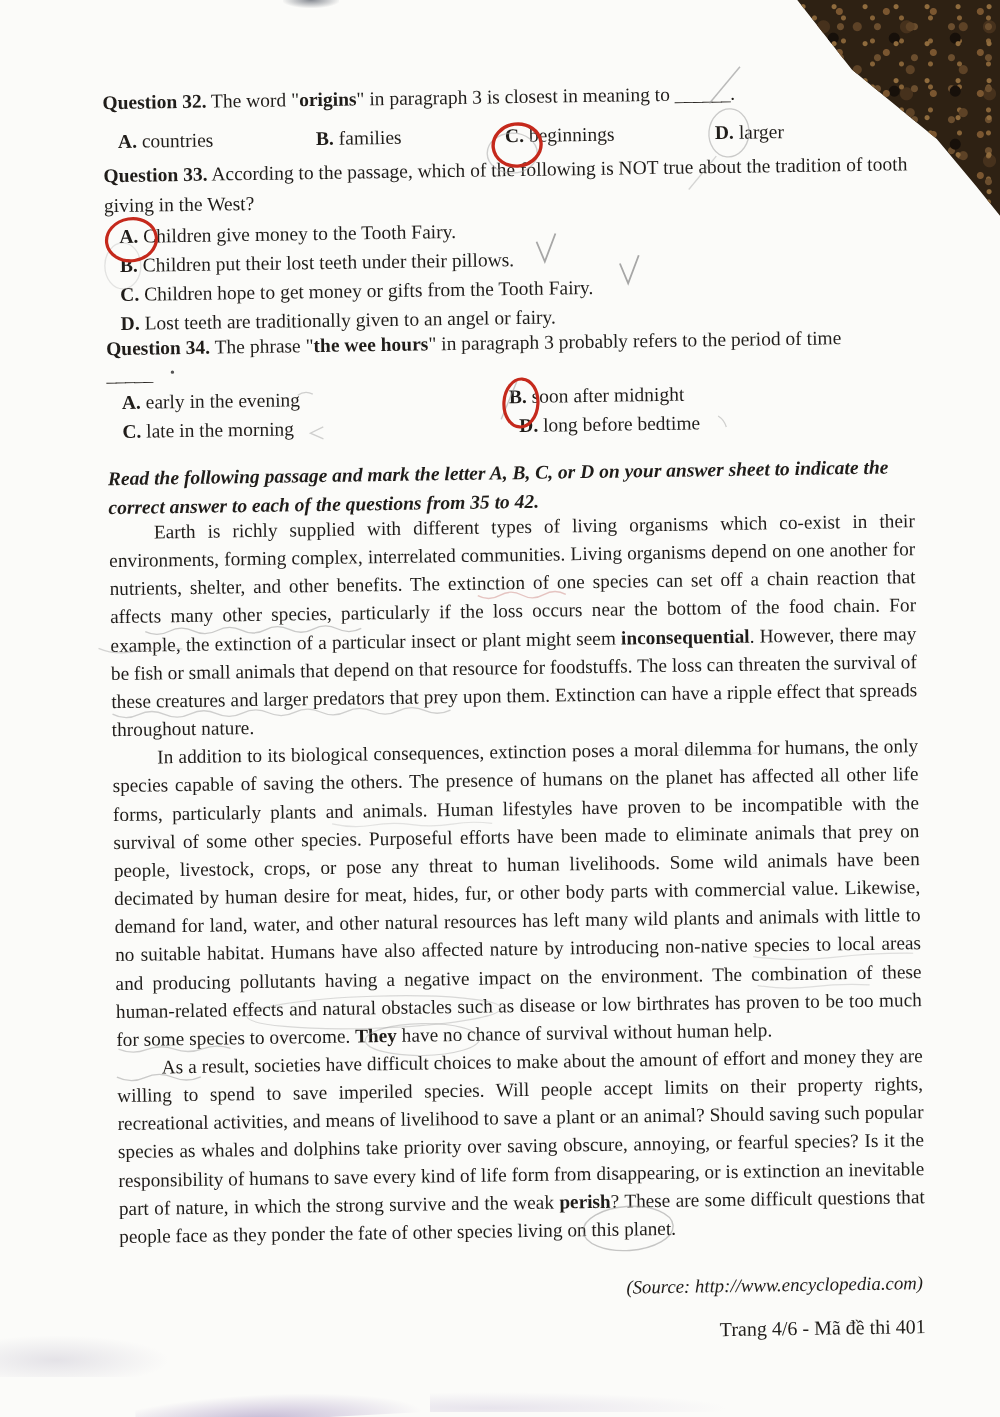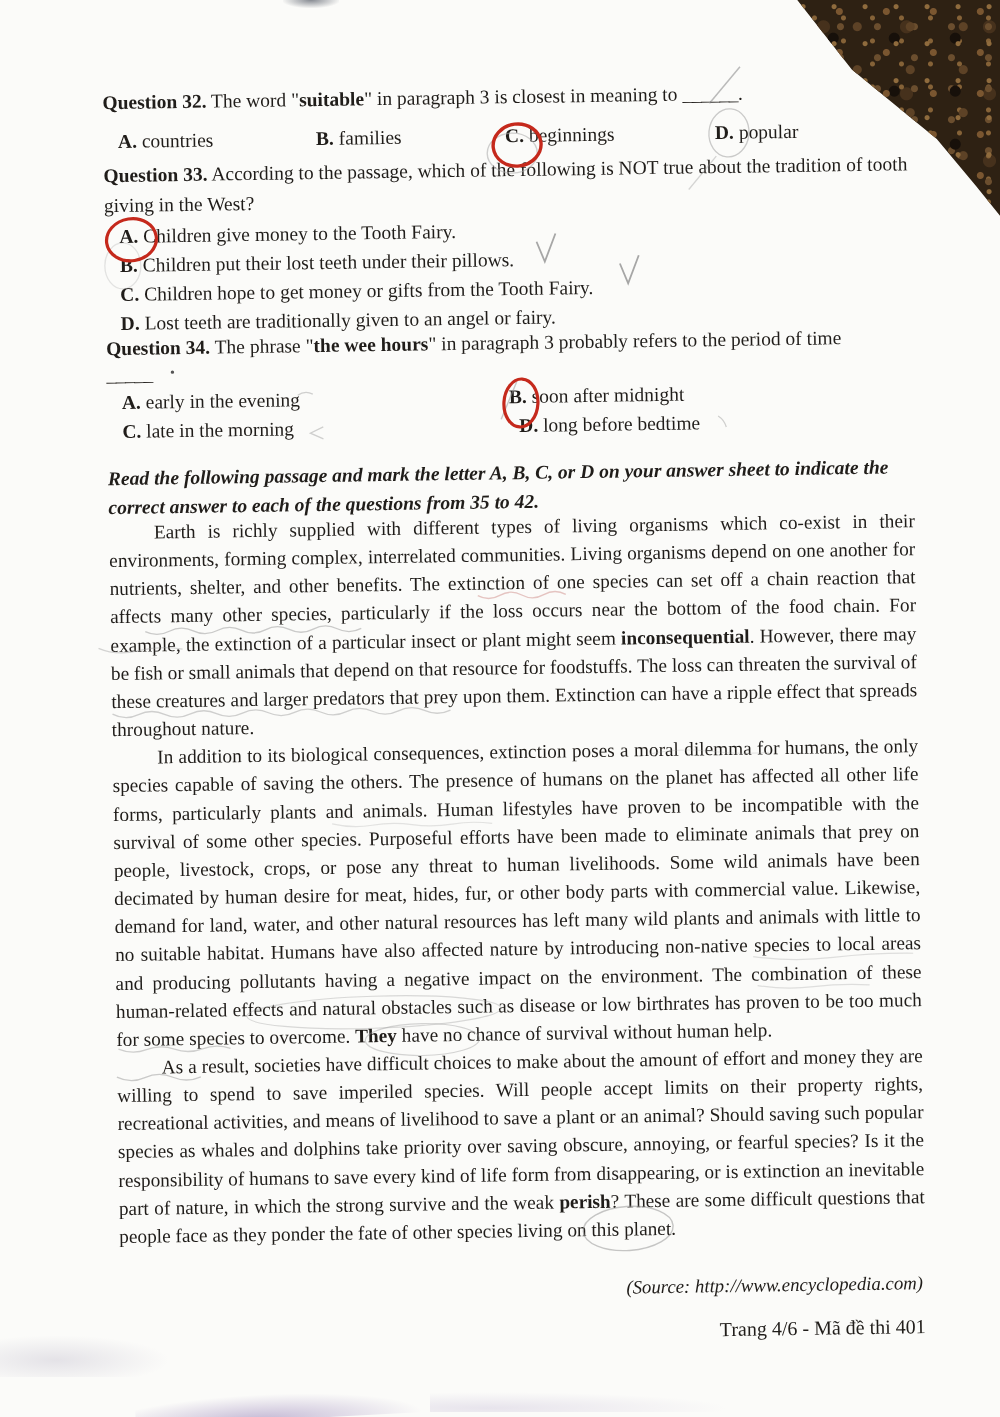--- a/index.html
+++ b/index.html
@@ -61,27 +61,27 @@
 
   <div class="cork"></div>
   <div class="smudge smudge-top"></div>
   <div class="smudge smudge-bl1"></div>
   <div class="smudge smudge-bl2"></div>
   <div class="smudge smudge-bl3"></div>
 
   <div class="content">
 
     <div class="row nowrap" style="top:92px">
-      <b>Question 32.</b><span> The word "</span><b>suitable</b><span>" in paragraph 3 is closest in meaning to </span><span class="blank">______.</span>
+      <b>Question 32.</b><span> The word "</span><b>origins</b><span>" in paragraph 3 is closest in meaning to </span><span class="blank">______.</span>
     </div>
     <div class="row" style="top:131px;height:30px">
       <span class="optcell" style="left:15px"><b>A.</b><span> countries</span></span>
       <span class="optcell" style="left:213px"><b>B.</b><span> families</span></span>
       <span class="optcell" style="left:402px"><b>C.</b><span> beginnings</span></span>
-      <span class="optcell" style="left:612px"><b>D.</b><span> popular</span></span>
+      <span class="optcell" style="left:612px"><b>D.</b><span> larger</span></span>
     </div>
 
     <div class="row" style="top:161px;width:815px;line-height:29.5px">
       <b>Question 33.</b><span> According to the passage, which of the following is NOT true about the tradition of tooth giving in the West?</span>
     </div>
     <div class="row stack" style="top:222px;left:130px">
       <div><b>A.</b><span> Children give money to the Tooth Fairy.</span></div>
       <div><b>B.</b><span> Children put their lost teeth under their pillows.</span></div>
       <div><b>C.</b><span> Children hope to get money or gifts from the Tooth Fairy.</span></div>
       <div><b>D.</b><span> Lost teeth are traditionally given to an angel or fairy.</span></div>

